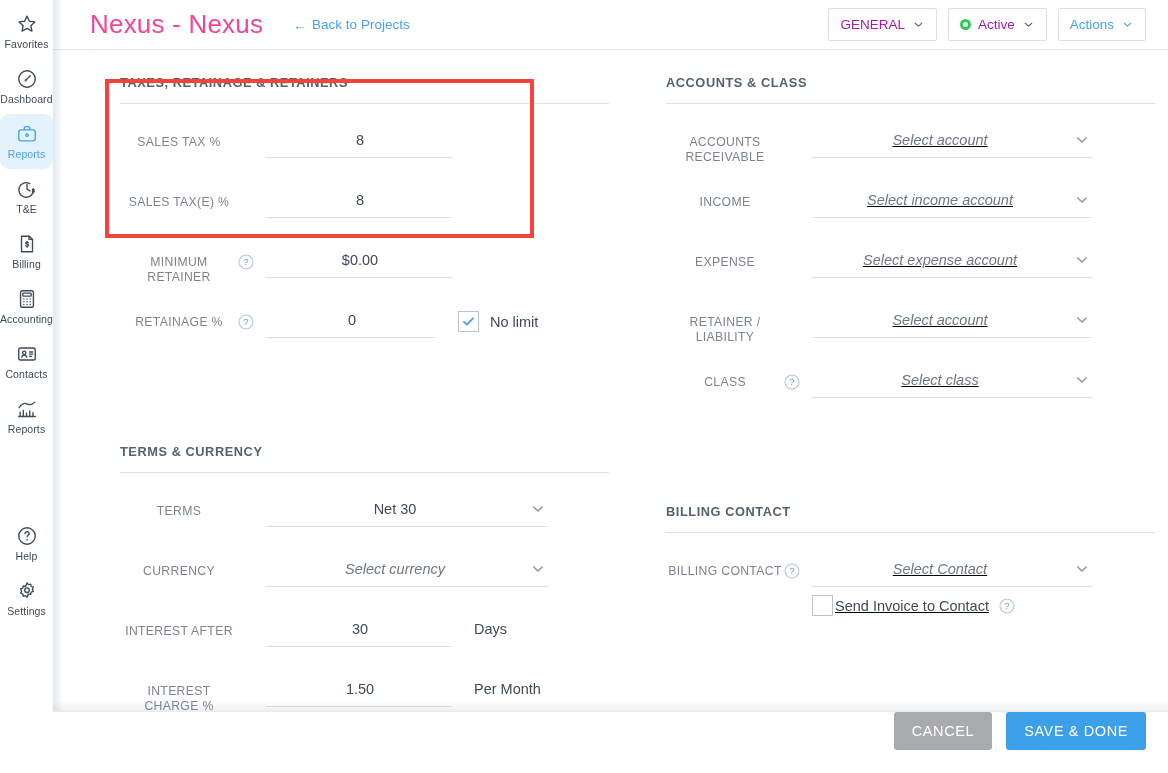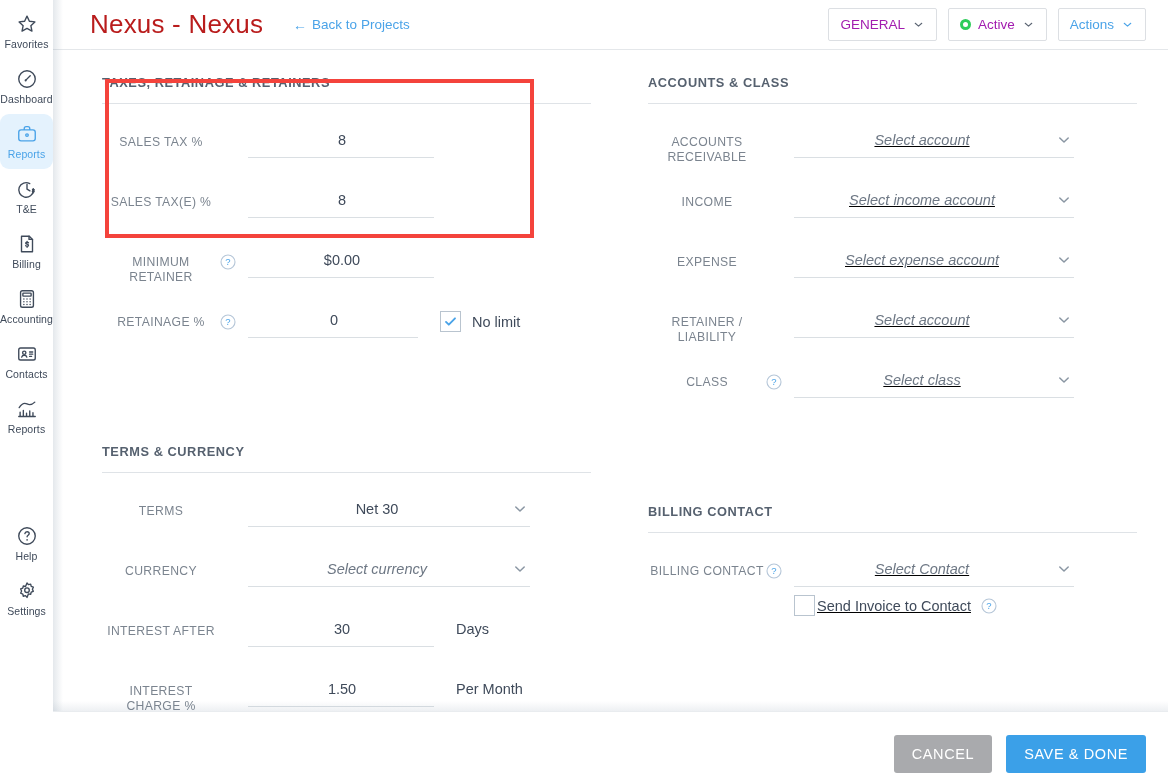--- a/index.html
+++ b/index.html
@@ -63,21 +63,21 @@
 
   .topbar {
     height: 49px;
     flex: 0 0 49px;
     display: flex; align-items: center;
     padding: 0 22px 0 37px;
     background: #fff;
     position: relative;
   }
   .page-title {
-    font-size: 26px; color: #b91c1c;
+    font-size: 26px; color: #ec4899;
     font-weight: 400; letter-spacing: .2px;
     white-space: nowrap;
   }
   .back-link {
     margin-left: 30px;
     font-size: 13.5px; color: #4aa3e8;
     cursor: pointer; white-space: nowrap;
     display: flex; align-items: center; gap: 5px;
   }
   .back-arrow { font-size: 14px; line-height: 1; }
@@ -125,21 +125,21 @@
     position: absolute; inset: 1px 0 12px 0;
     overflow: hidden;
     background: #fff;
   }
 
   .columns {
     display: flex;
     padding: 25px 0 0 0;
   }
   .col { width: 489px; }
-  .col-left  { margin-left: 49px; }
+  .col-left  { margin-left: 67px; }
   .col-right { margin-left: 57px; }
 
   
   .section { margin-bottom: 0; }
   .section-title {
     font-size: 12.8px; font-weight: bold;
     color: #56616f; letter-spacing: .55px;
     padding-bottom: 13px;
   }
   .section-rule { height: 1px; background: #dfe3e7; width: 100%; }
@@ -223,21 +223,21 @@
     pointer-events: none;
     z-index: 30;
   }
 
   
   .footer {
     position: absolute; left: 0; right: 0; bottom: 0;
     height: 62px;
     background: #fff;
     border-top: 1px solid #e9ecef;
-    display: flex; align-items: flex-end; justify-content: flex-end;
+    display: flex; align-items: flex-start; justify-content: flex-end;
     padding-right: 22px; gap: 14px;
     z-index: 20;
   }
   .btn {
     height: 38px; min-width: 94px;
     border: none; border-radius: 3px;
     font-size: 14.5px; letter-spacing: .6px;
     color: #fff; cursor: pointer;
     padding: 0 18px;
     font-family: "Liberation Sans", sans-serif;

